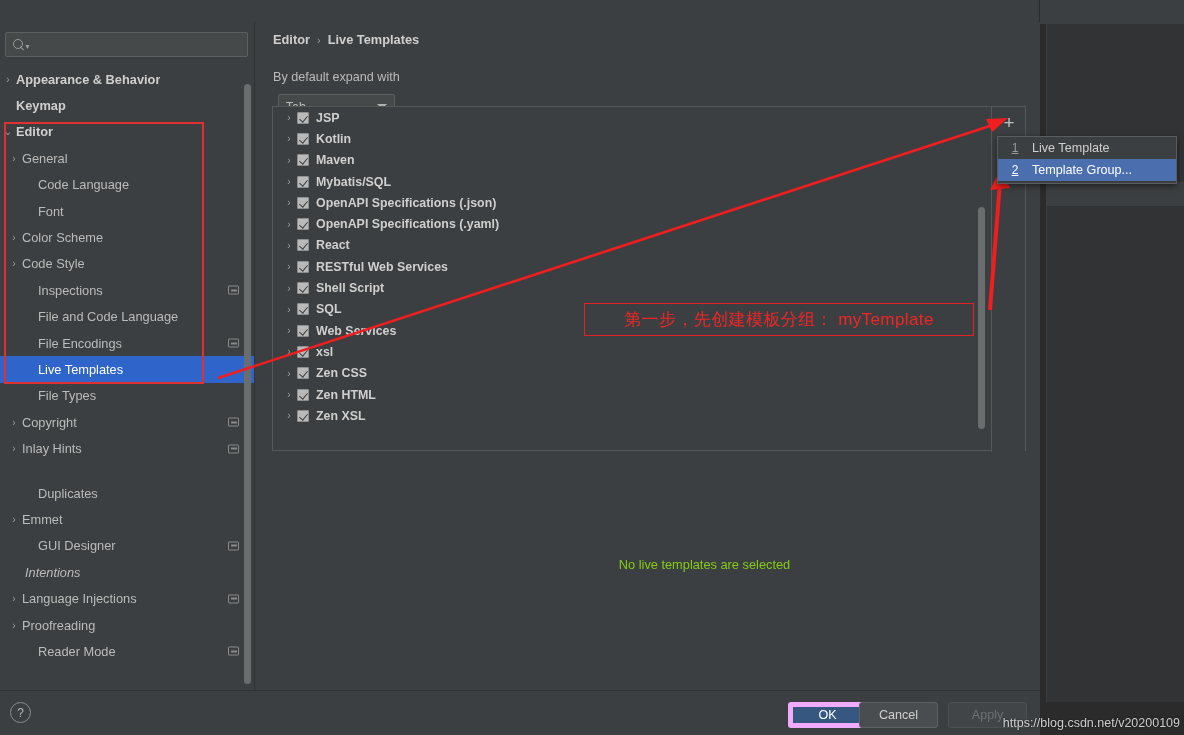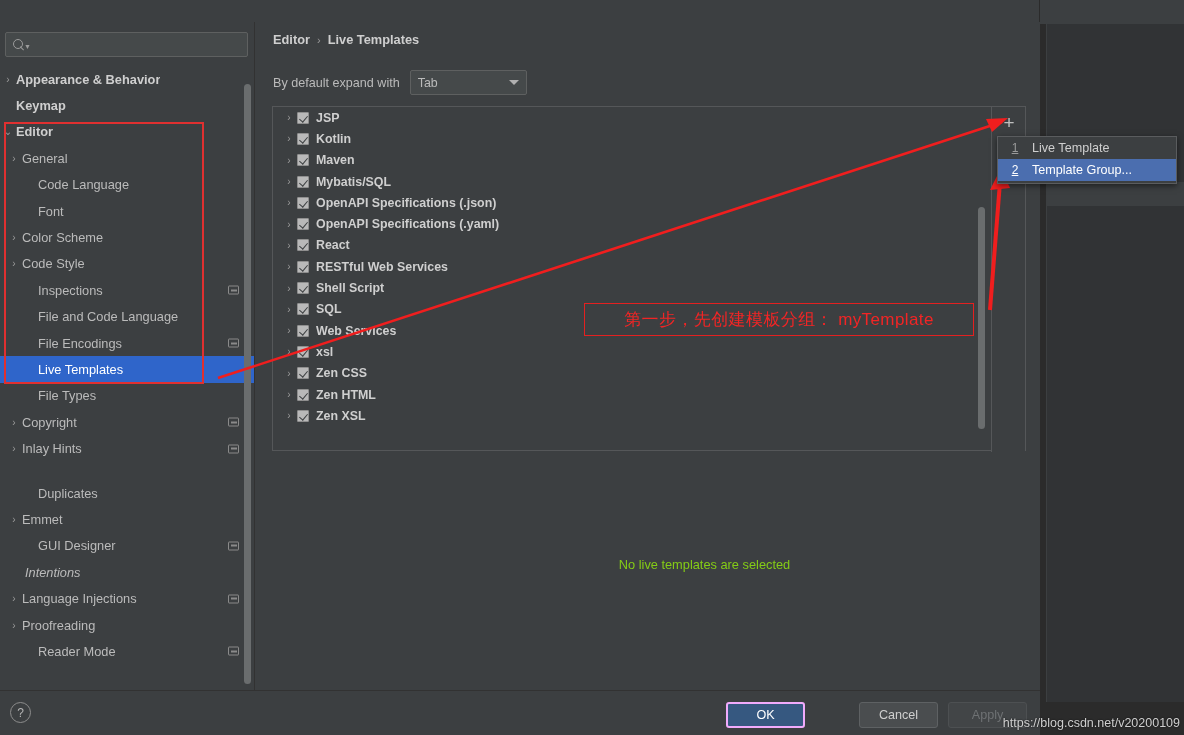--- a/index.html
+++ b/index.html
@@ -167,21 +167,21 @@
   }
   .breadcrumb {
     position: absolute; left: 17px; top: 10px;
     color: #cfcfcf; font-size: 12.8px; font-weight: bold;
     display: flex; align-items: center; gap: 7px;
   }
   .bc-sep { color: #9a9a9a; font-weight: normal; font-size: 11px; }
 
   .expand-row {
     position: absolute; left: 17px; top: 48px;
-    display: flex; align-items: center; gap: 10px;
+    display: flex; align-items: center; gap: 10px; flex-direction: column;
   }
   .expand-label { color: #bbbbbb; font-size: 12.6px; }
   .combo {
     width: 117px; height: 25px;
     background: #45494a;
     border: 1px solid #5e6060; border-radius: 2px;
     display: flex; align-items: center; justify-content: space-between;
     padding: 0 7px;
     color: #bbbbbb; font-size: 12.4px;
     cursor: pointer;
@@ -269,21 +269,21 @@
     display: flex; align-items: center; justify-content: center;
     cursor: pointer;
   }
   .btn {
     position: absolute; top: 11px; height: 26px;
     border-radius: 3px;
     display: flex; align-items: center; justify-content: center;
     font-size: 12.6px; cursor: pointer;
     font-family: "Liberation Sans", sans-serif;
   }
-  .btn-ok   { left: 726px; width: 79px; background: #365880; color: #ffffff; border: 2px solid #f0abfc; }
+  .btn-ok   { left: 788px; width: 79px; background: #365880; color: #ffffff; border: 5px solid #f0abfc; }
   .btn-cancel { left: 859px; width: 79px; background: #4a4d4f; color: #cfcfcf; border: 1px solid #5e6163; }
   .btn-apply  { left: 948px; width: 79px; background: #424547; color: #6e7173; border: 1px solid #4d5052; }
 
   
   .anno-box {
     position: absolute; left: 584px; top: 303px;
     width: 390px; height: 33px;
     border: 1.6px solid #e42020;
     display: flex; align-items: center; justify-content: center;
     color: #f22525; font-size: 17px;

